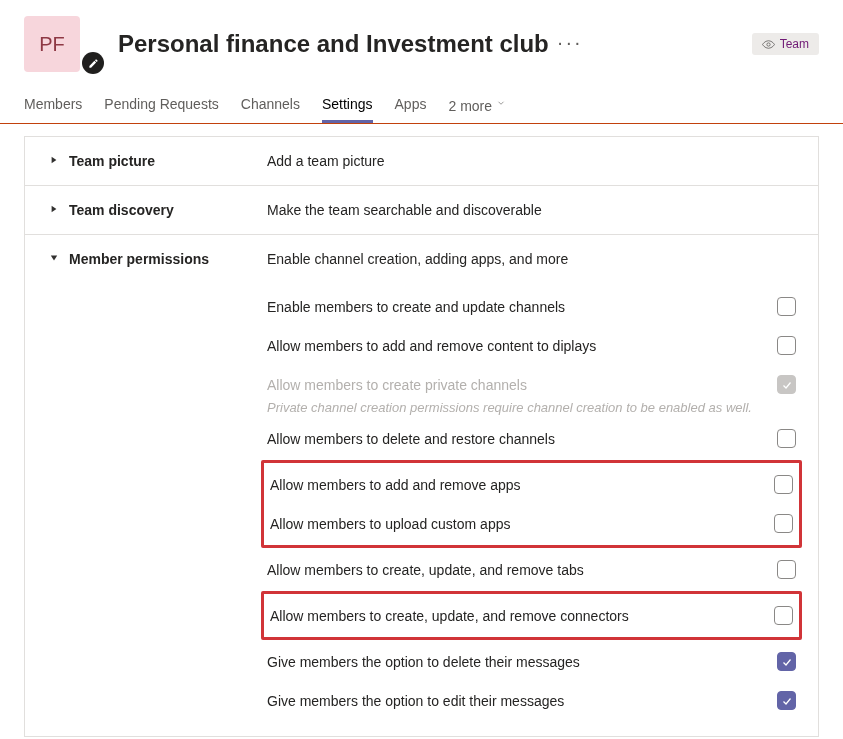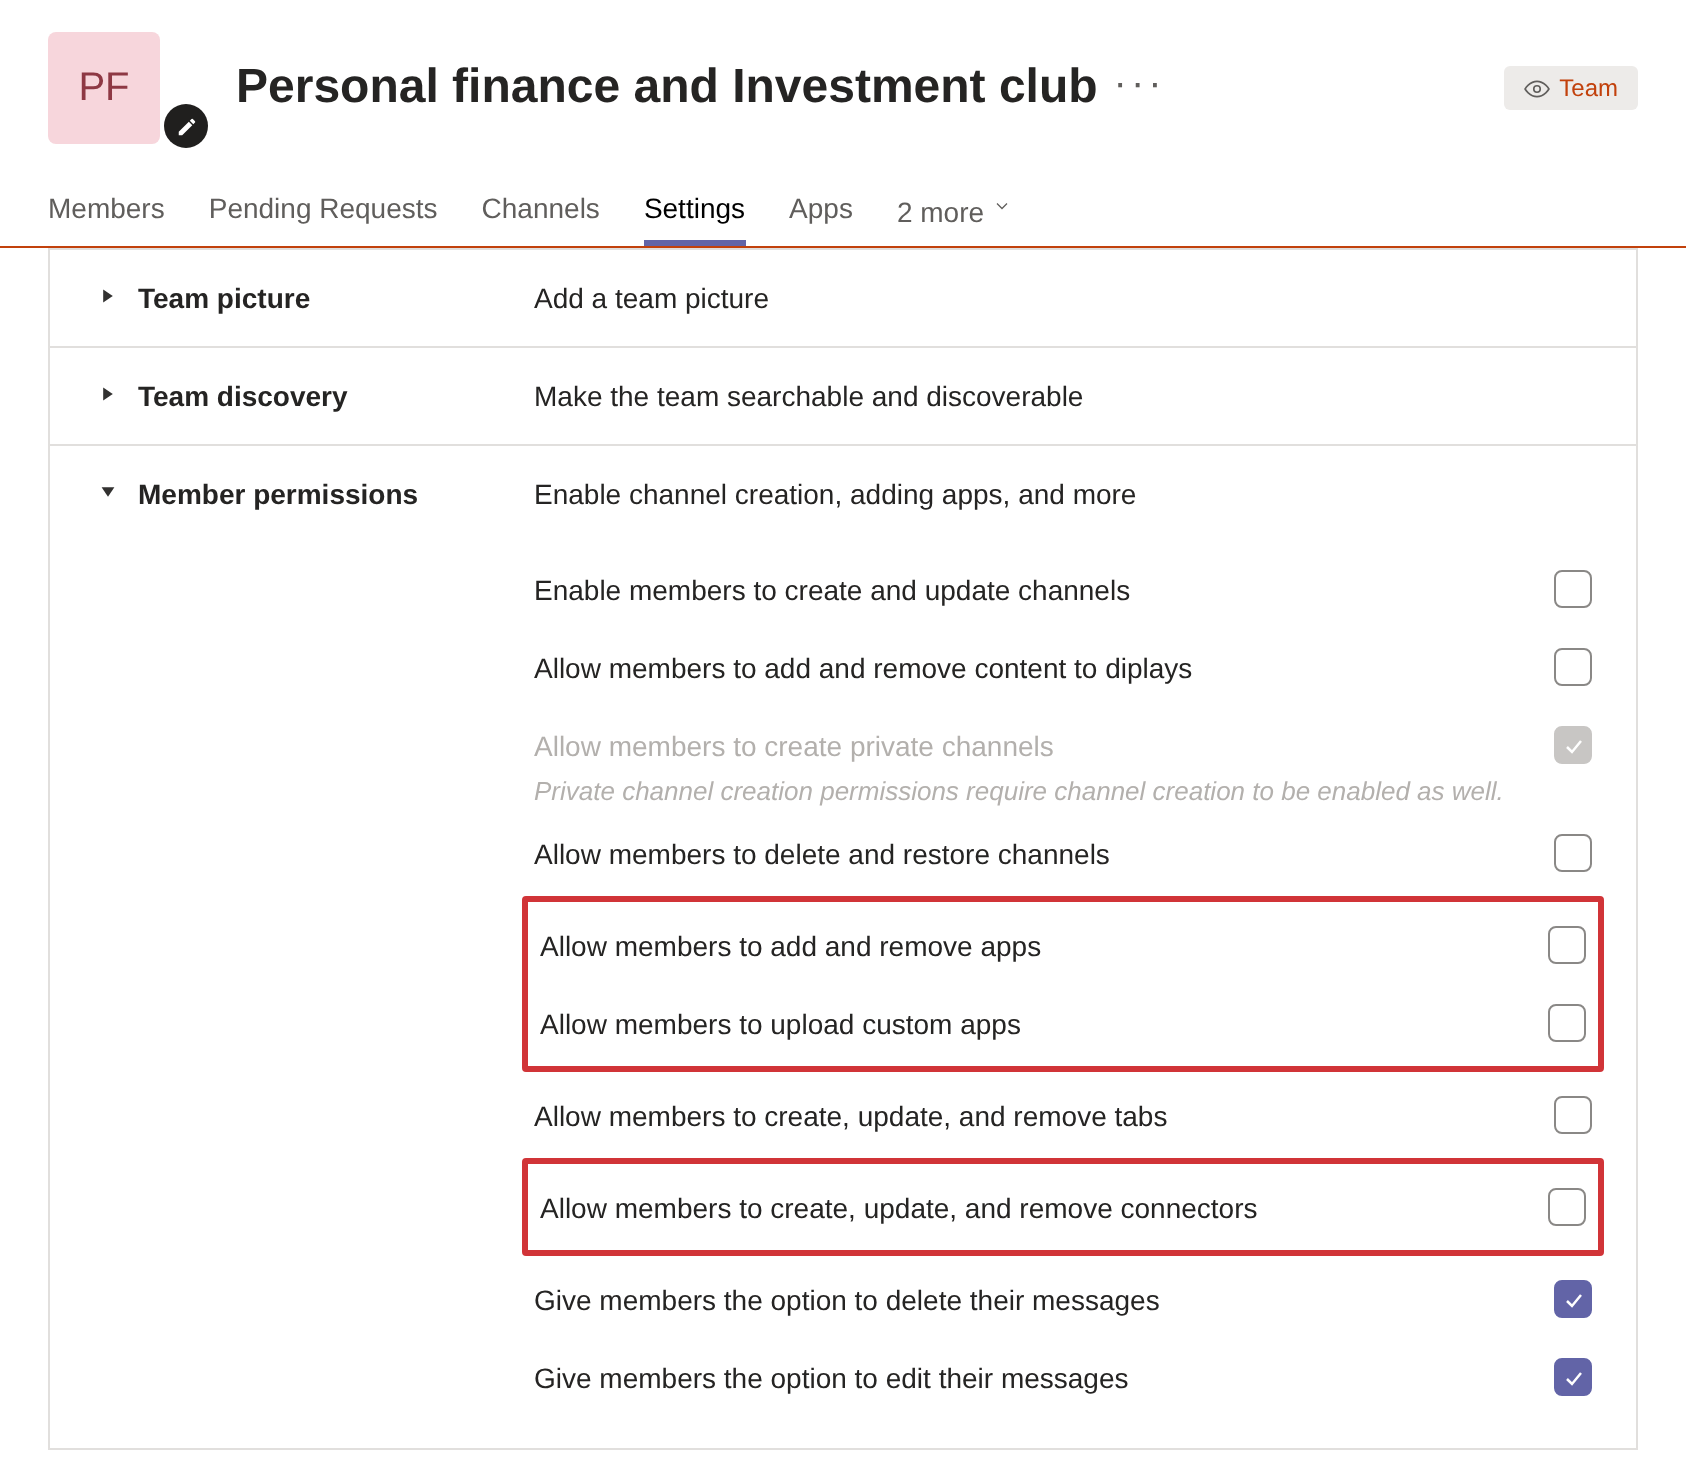--- a/index.html
+++ b/index.html
@@ -66,21 +66,21 @@
       color: #605e5c;
       letter-spacing: 2px;
       cursor: pointer;
       padding-bottom: 4px;
     }
     .team-badge {
       background: #edebe9;
       border-radius: 3px;
       padding: 4px 10px;
       font-size: 12px;
-      color: #c2410c;
+      color: #701a75;
       display: flex;
       align-items: center;
       gap: 5px;
     }
     .team-badge svg { width: 13px; height: 13px; fill: none; stroke: #605e5c; stroke-width: 1.5; }
     .tabs {
       display: flex;
       align-items: center;
       gap: 22px;
       padding: 8px 24px 0 24px;
@@ -100,21 +100,21 @@
     }
     .tab-more {
       display: flex;
       align-items: flex-start;
       gap: 4px;
       color: #605e5c;
       cursor: pointer;
     }
     .tab-more svg { width: 10px; height: 10px; stroke: #605e5c; stroke-width: 1.5; fill: none; }
     .panel {
-      margin: 0 24px;
+      margin: 12px 24px;
       border: 1px solid #e1dfdd;
       border-top: none;
     }
     .section {
       display: flex;
       padding: 16px 22px;
       border-top: 1px solid #e1dfdd;
       gap: 8px;
     }
     .section-toggle {

